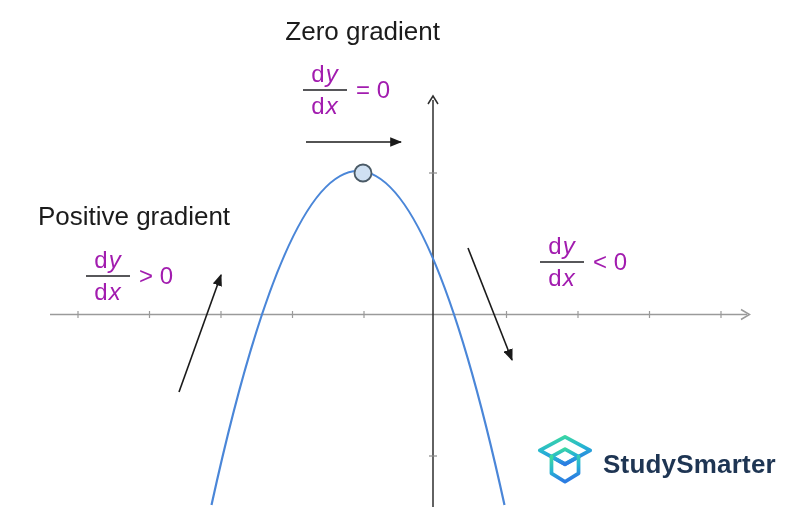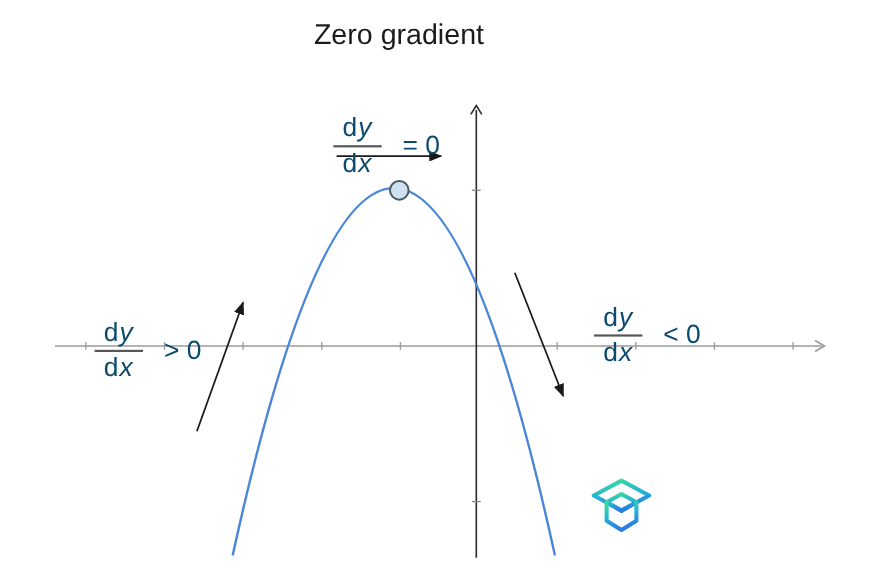--- a/index.html
+++ b/index.html
@@ -12,23 +12,22 @@
   .layer { position:absolute; inset:0; }
   .lbl {
     position:absolute; font-size:26px; text-align:center; color:#1b1b1b;
     white-space:normal; line-height:30px;
   }
   .lbl-zero { left:278px; top:16px; width:162px;text-align:right; }
   .lbl-pos  { left:26px;  top:201px; width:216px; }
   .lbl-neg  { left:470px; top:196px; width:236px; }
   .lbl-max  { left:292px; top:234px; width:144px; line-height:31px; }
   .math {
-    position:absolute; display:flex; align-items:center; gap:19px;
-    color:#0c4a6e;
-    margin-top:43px;
+    position:absolute; display:flex; align-items:center; gap:9px;
+    color:#a21caf;
   }
   .math-zero { left:303px; top:60px; }
   .math-pos  { left:86px;  top:246px; }
   .math-neg  { left:540px; top:232px; }
   .frac { display:flex; flex-direction:column; align-items:center; min-width:44px; }
   .frac .num, .frac .den { font-size:24px; line-height:28px; letter-spacing:1px; }
   .frac .bar { height:2px; width:100%; background:#57575a; margin:1px 0; }
   .dvar { font-style:italic; }
   .rel { font-size:24px; white-space:pre; }
   .logo {
@@ -90,20 +89,21 @@
 
   <div class="math math-zero">
     <span class="frac">
       <span class="num"><span>d</span><span class="dvar">y</span></span>
       <span class="bar"></span>
       <span class="den"><span>d</span><span class="dvar">x</span></span>
     </span>
     <span class="rel">= 0</span>
   </div>
 
+  <div class="lbl lbl-pos">Positive gradient</div>
 
   <div class="math math-pos">
     <span class="frac">
       <span class="num"><span>d</span><span class="dvar">y</span></span>
       <span class="bar"></span>
       <span class="den"><span>d</span><span class="dvar">x</span></span>
     </span>
     <span class="rel">&gt; 0</span>
   </div>
 
@@ -128,15 +128,16 @@
             <stop offset="1" stop-color="#2b7de2"></stop>
           </linearGradient>
         </defs>
         <path d="M30,3 L57,17.5 L30,32 L3,17.5 Z"></path>
         <path d="M30,3 L30,16"></path>
         <path d="M30,16 L44.5,24 L30,32.5 L15.5,24 Z"></path>
         <path d="M15.5,24 L15.5,42 L30,51 L44.5,42 L44.5,24"></path>
         <path d="M30,32.5 L30,51"></path>
       </g>
     </svg>
+    <span class="logo-text">StudySmarter</span>
   </div>
 
 </div>
 
 </body></html>

